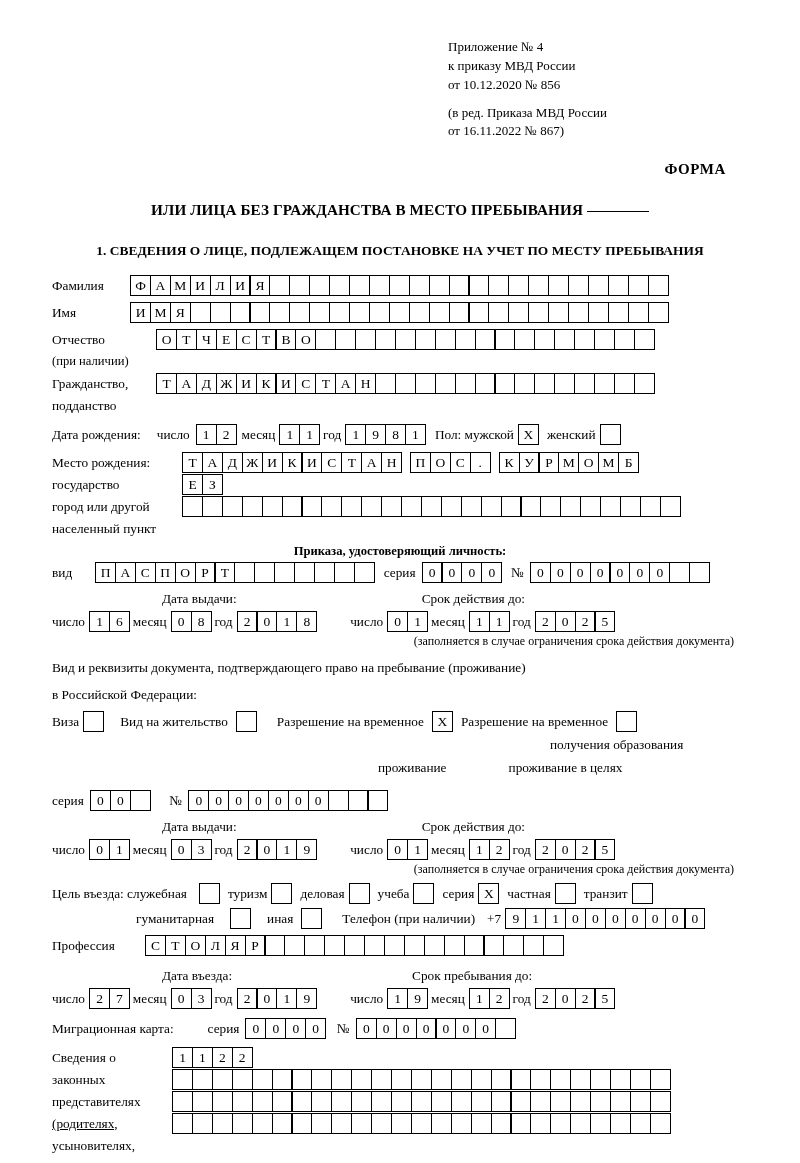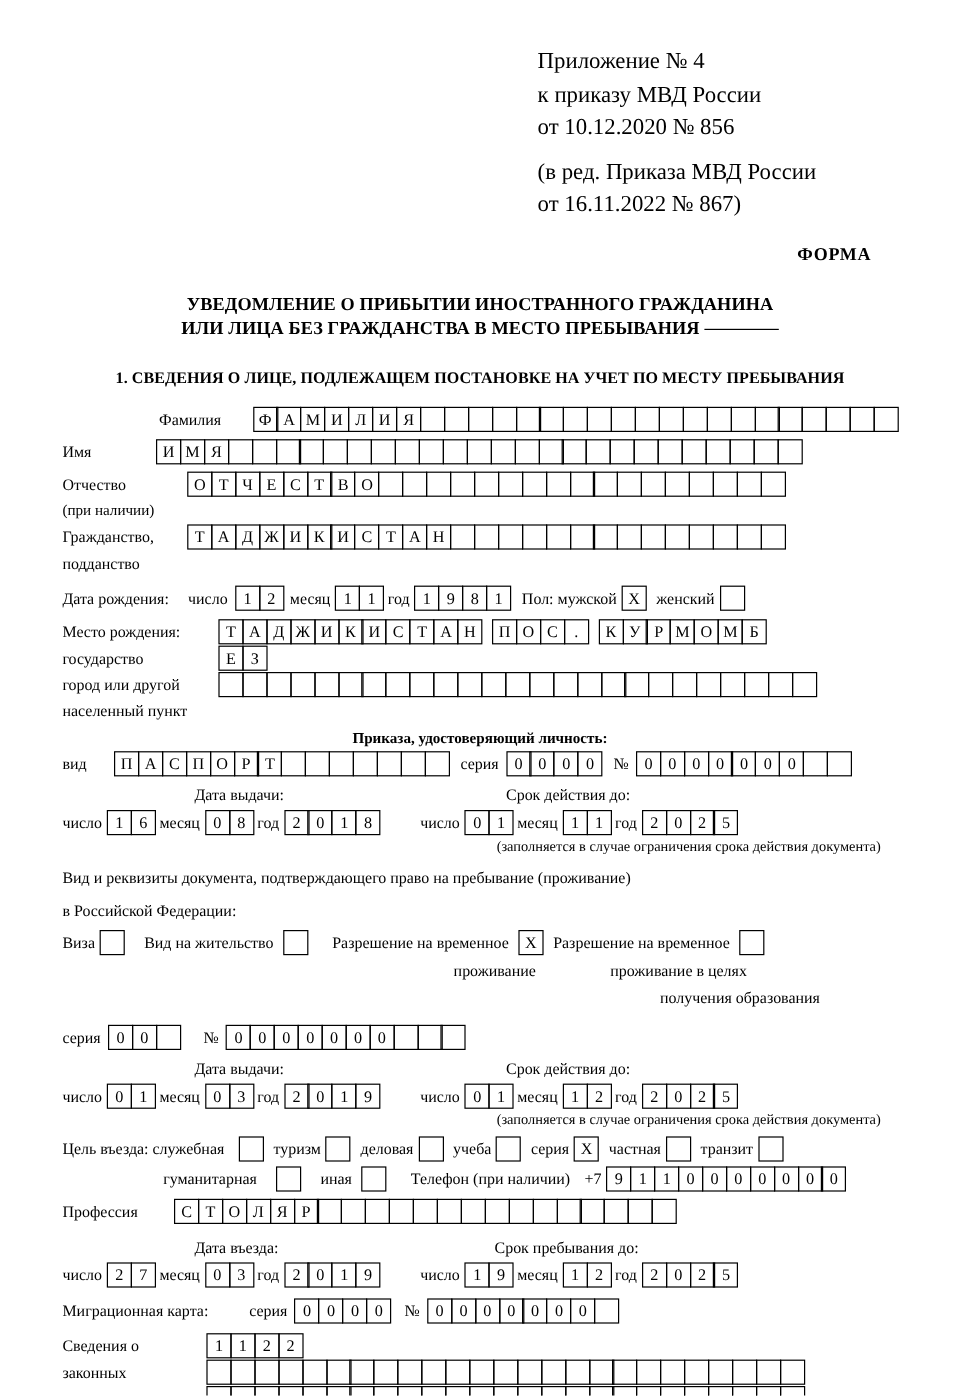--- a/index.html
+++ b/index.html
@@ -20,21 +20,21 @@
     width: 800px;
     height: 1163px;
     box-sizing: border-box;
     padding: 38px 52px 10px 52px;
   }
 
   
   .header-ref {
     margin-left: auto;
     width: 300px;
-    font-size: 19px;
+    font-size: 13px;
     line-height: 1.45;
     text-align: left;
     padding-left: 260px;
   }
   .header-ref .line2 {
     margin-top: 9px;
   }
   .form-word {
     text-align: right;
     font-weight: bold;
@@ -139,30 +139,29 @@
     <div>Приложение № 4</div>
     <div>к приказу МВД России</div>
     <div>от 10.12.2020 № 856</div>
     <div class="line2">(в ред. Приказа МВД России</div>
     <div>от 16.11.2022 № 867)</div>
   </div>
 
   <div class="form-word">ФОРМА</div>
 
   <div class="doc-title">
-    <div>УВЕДОМЛЕНИЕ О ПРИБЫТИИ ИНОСТРАННОГО ГРАЖДАНИНА</div>
     <div>
       <span>ИЛИ ЛИЦА БЕЗ ГРАЖДАНСТВА В МЕСТО ПРЕБЫВАНИЯ</span>
       <span class="ul"></span>
     </div>
   </div>
 
   <div class="section-title">1. СВЕДЕНИЯ О ЛИЦЕ, ПОДЛЕЖАЩЕМ ПОСТАНОВКЕ НА УЧЕТ ПО МЕСТУ ПРЕБЫВАНИЯ</div>
 
-  <div class="row" style="margin-top:16px;justify-content:flex-end;">
+  <div class="row" style="margin-top:16px;">
     <div class="lbl" style="width:78px;">Фамилия</div>
     <div class="cells" id="surname-cells">
         <div class="cell">Ф</div>
         <div class="cell">А</div>
         <div class="cell">М</div>
         <div class="cell">И</div>
         <div class="cell">Л</div>
         <div class="cell">И</div>
         <div class="cell">Я</div>
         <div class="cell blank"></div>
@@ -514,28 +513,28 @@
     <div class="lbl">Разрешение на временное</div>
     <div class="sp8"></div>
     <div class="box">Х</div>
     <div class="sp8"></div>
     <div class="lbl">Разрешение на временное</div>
     <div class="sp8"></div>
     <div class="box"></div>
   </div>
 
   <div class="inline" style="margin-top:2px;">
+    <div style="width:498px;"></div>
+    <div class="lbl">получения образования</div>
+  </div>
+  <div class="inline" style="margin-top:2px;">
     <div style="width:326px;"></div>
     <div class="lbl">проживание</div>
     <div style="width:62px;"></div>
     <div class="lbl">проживание в целях</div>
-  </div>
-  <div class="inline" style="margin-top:2px;">
-    <div style="width:498px;"></div>
-    <div class="lbl">получения образования</div>
   </div>
 
   <div class="row inline" style="margin-top:12px;">
     <div class="lbl">серия</div>
     <div class="sp6"></div>
     <div class="cells" id="pm-series">
         <div class="cell">0</div>
         <div class="cell">0</div>
         <div class="cell blank"></div>
       </div>

